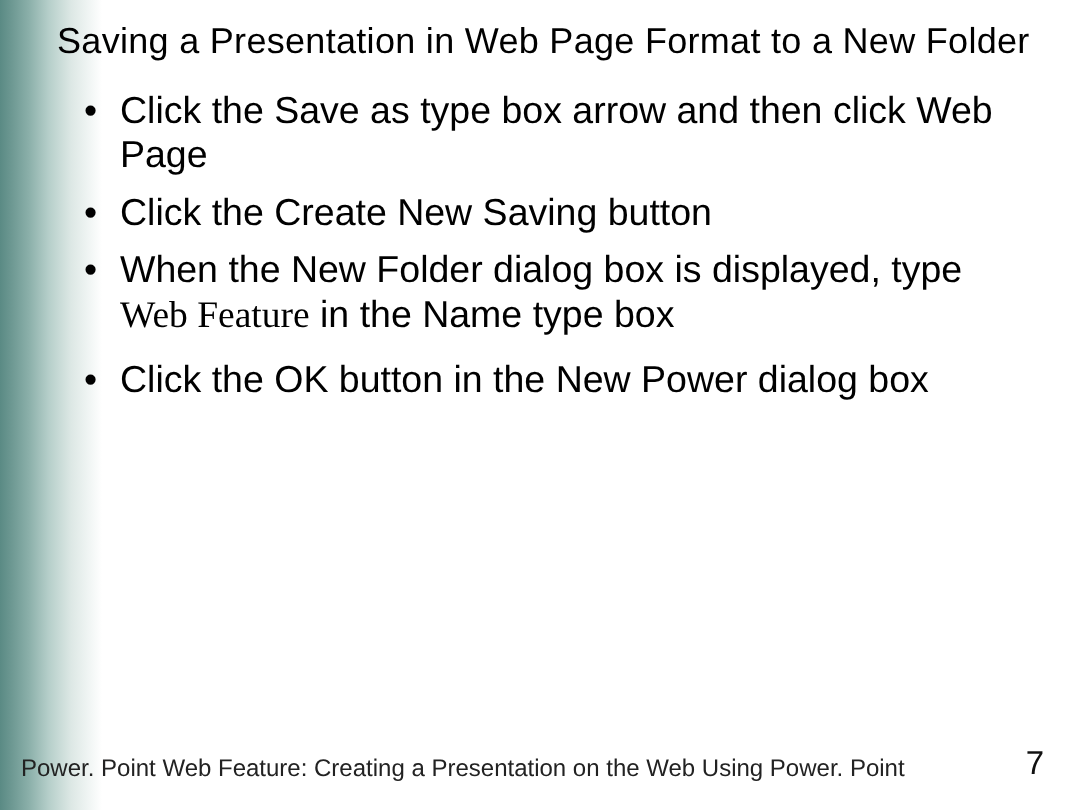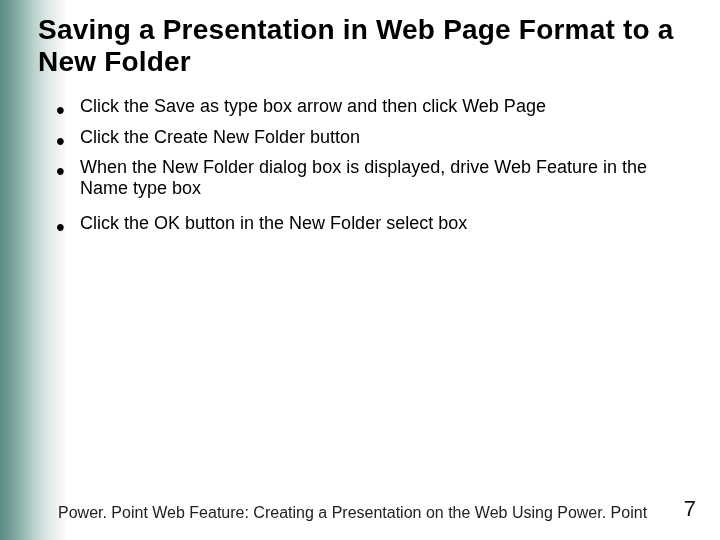--- a/index.html
+++ b/index.html
@@ -32,84 +32,83 @@
       #dde8e5 70%,
       #ffffff 100%);
   }
   .content {
     position: absolute;
     left: 38px;
     top: 14px;
     right: 28px;
   }
   h1.title {
-    font-size: 28px;
+    font-size: 24px;
     line-height: 1.15;
-    font-weight: 700;
+    font-weight: 400;
     margin: 0 0 18px 0;
     letter-spacing: 0.2px;
   }
   ul.bullets {
     list-style: none;
     padding: 0;
     margin: 0 0 0 18px;
-    font-size: 18px;
+    font-size: 25px;
     line-height: 1.18;
   }
   ul.bullets li {
     position: relative;
     padding-left: 24px;
     margin-bottom: 9px;
   }
   ul.bullets li::before {
     content: "•";
     position: absolute;
     left: 0;
     top: 0;
     font-size: 25px;
   }
   ul.bullets.group2 {
     margin-top: 14px;
   }
   .mono {
-    font-family: Liberation Sans, sans-serif;
+    font-family: Liberation Serif, serif;
   }
   .footer {
     position: absolute;
     left: 14px;
     bottom: 18px;
     font-size: 16px;
     color: #222;
-    margin-left: 44px;
   }
   .pagenum {
     position: absolute;
     right: 24px;
     bottom: 18px;
     font-size: 22px;
     color: #111;
   }
 </style>
 </head>
 <body>
 
 <div class="slide">
   <div class="side-gradient"></div>
 
   <div class="content">
     <h1 class="title">Saving a Presentation in Web Page Format to a New Folder</h1>
 
     <ul class="bullets">
       <li>Click the Save as type box arrow and then click Web Page</li>
-      <li>Click the Create New Folder button</li>
+      <li>Click the Create New Saving button</li>
       <li>
-        <span>When the New Folder dialog box is displayed, drive </span><span class="mono">Web Feature</span><span> in the Name type box</span>
+        <span>When the New Folder dialog box is displayed, type </span><span class="mono">Web Feature</span><span> in the Name type box</span>
       </li>
     </ul>
 
     <ul class="bullets group2">
-      <li>Click the OK button in the New Folder select box</li>
+      <li>Click the OK button in the New Power dialog box</li>
     </ul>
   </div>
 
   <div class="footer">Power. Point Web Feature: Creating a Presentation on the Web Using Power. Point</div>
   <div class="pagenum">7</div>
 </div>
 
 </body></html>

